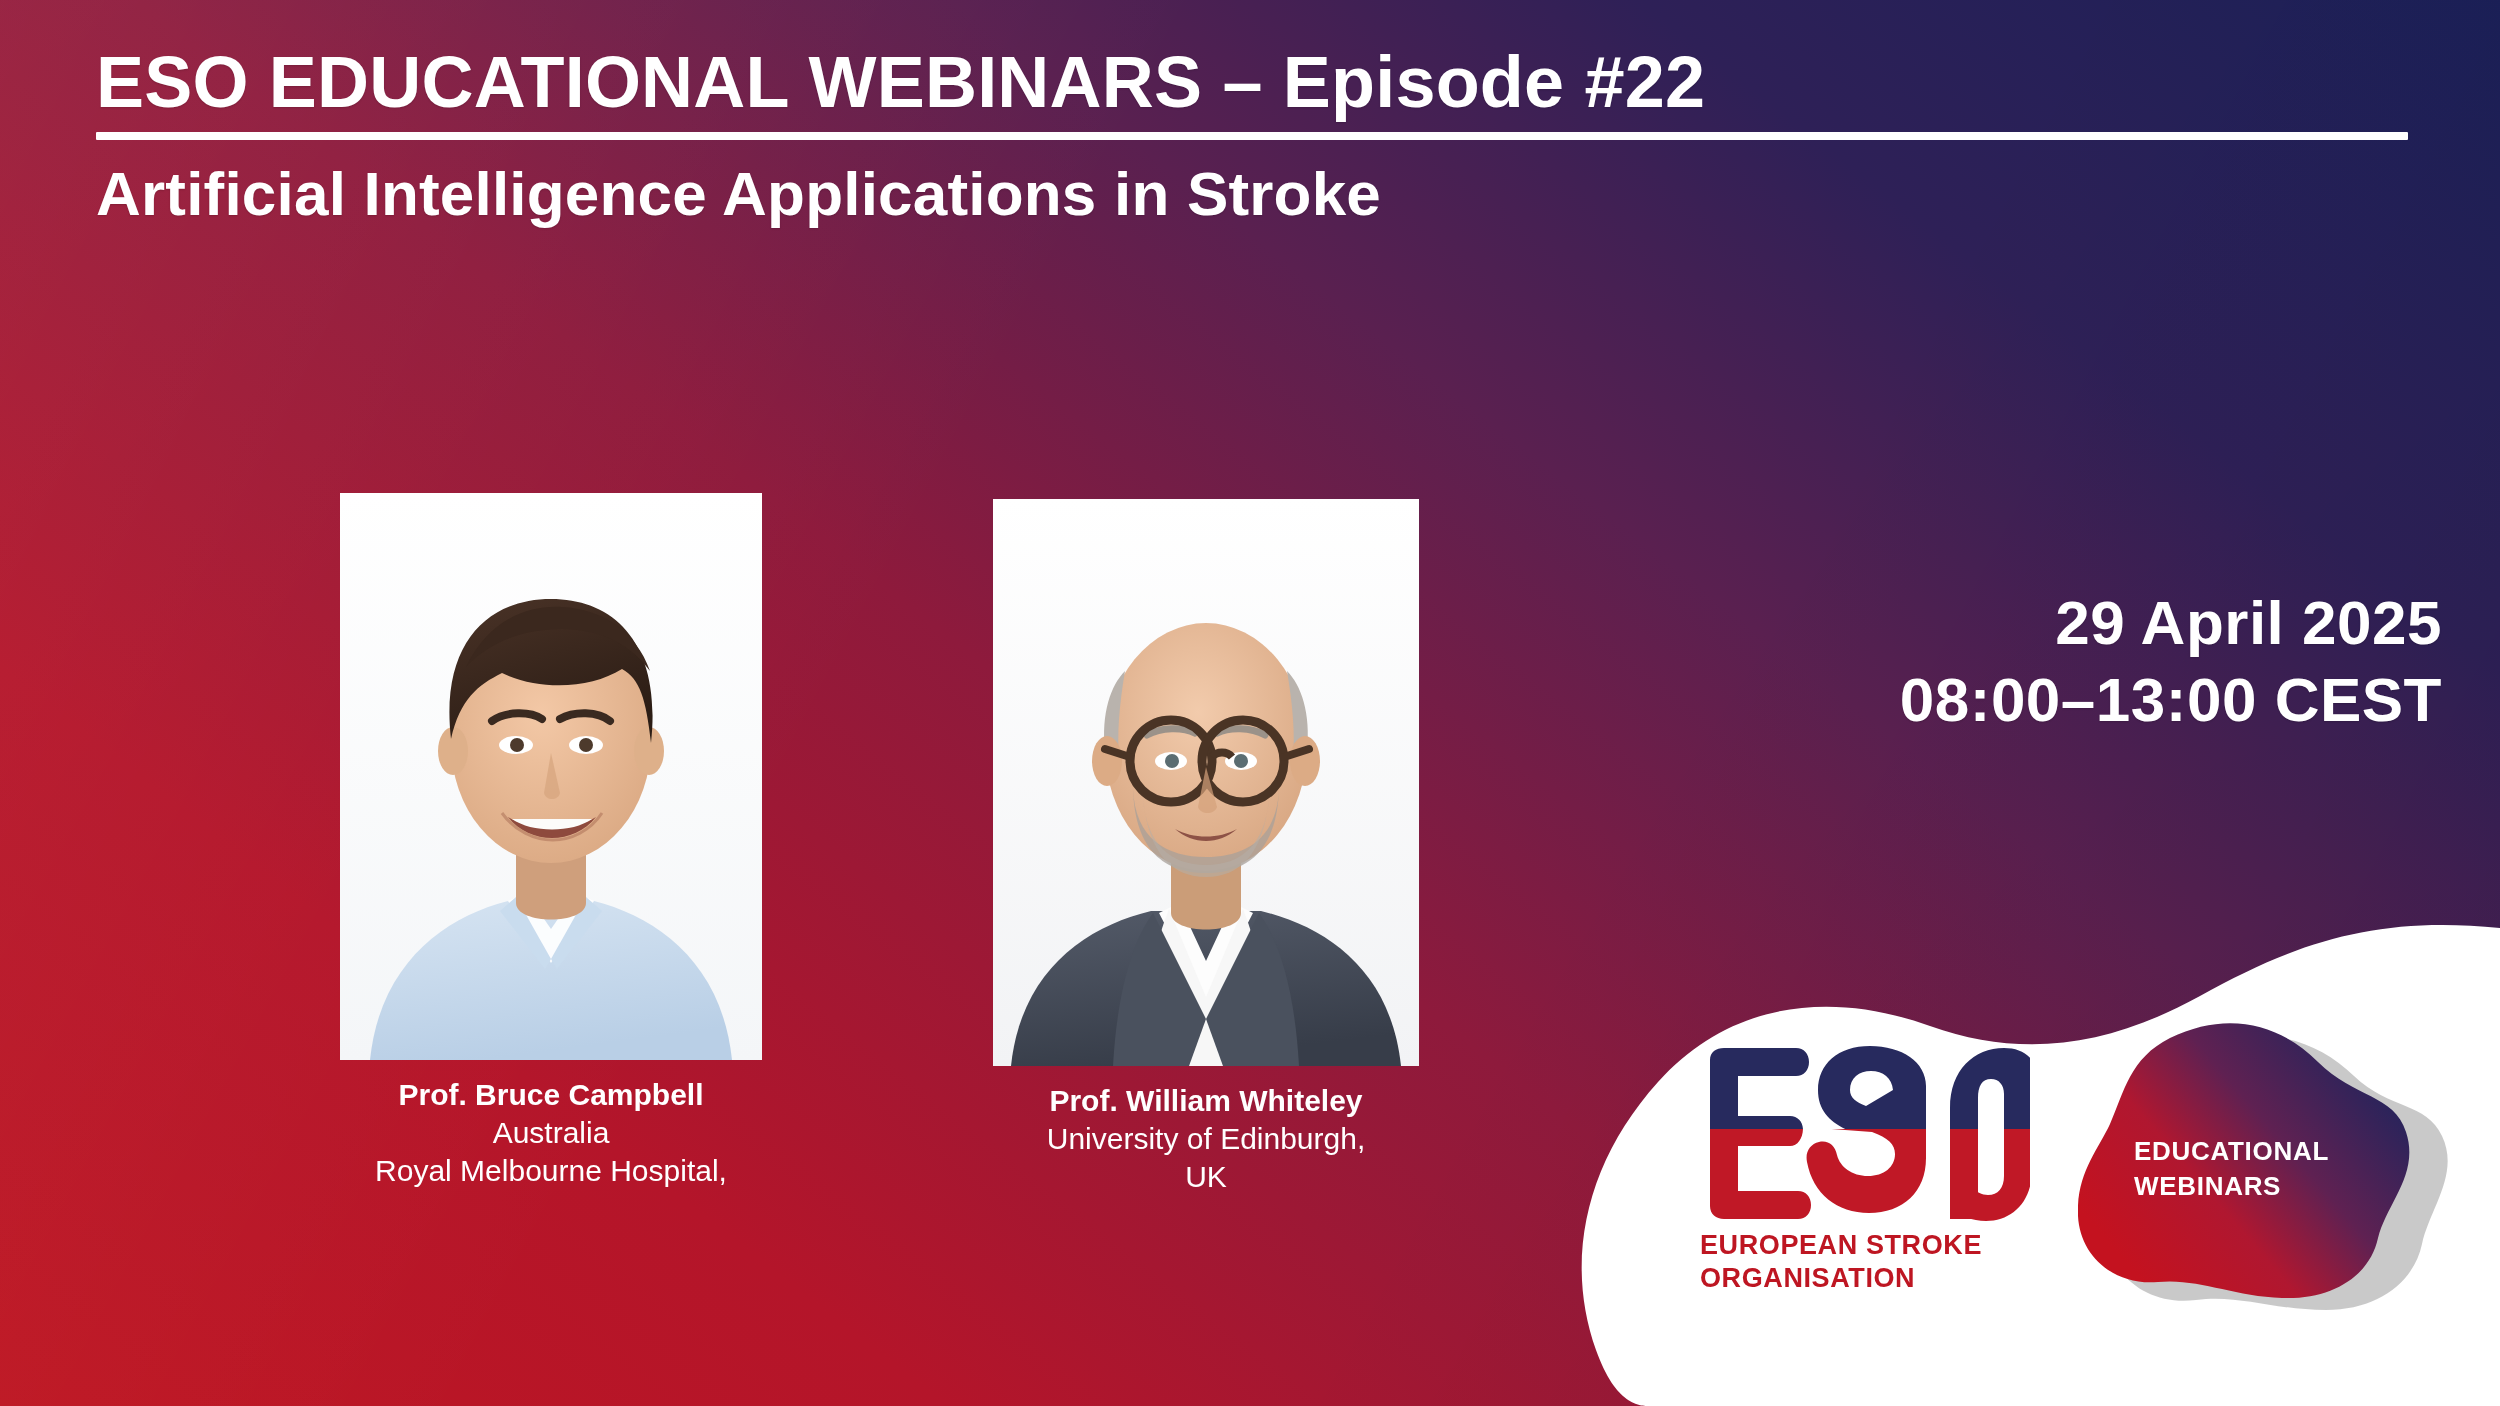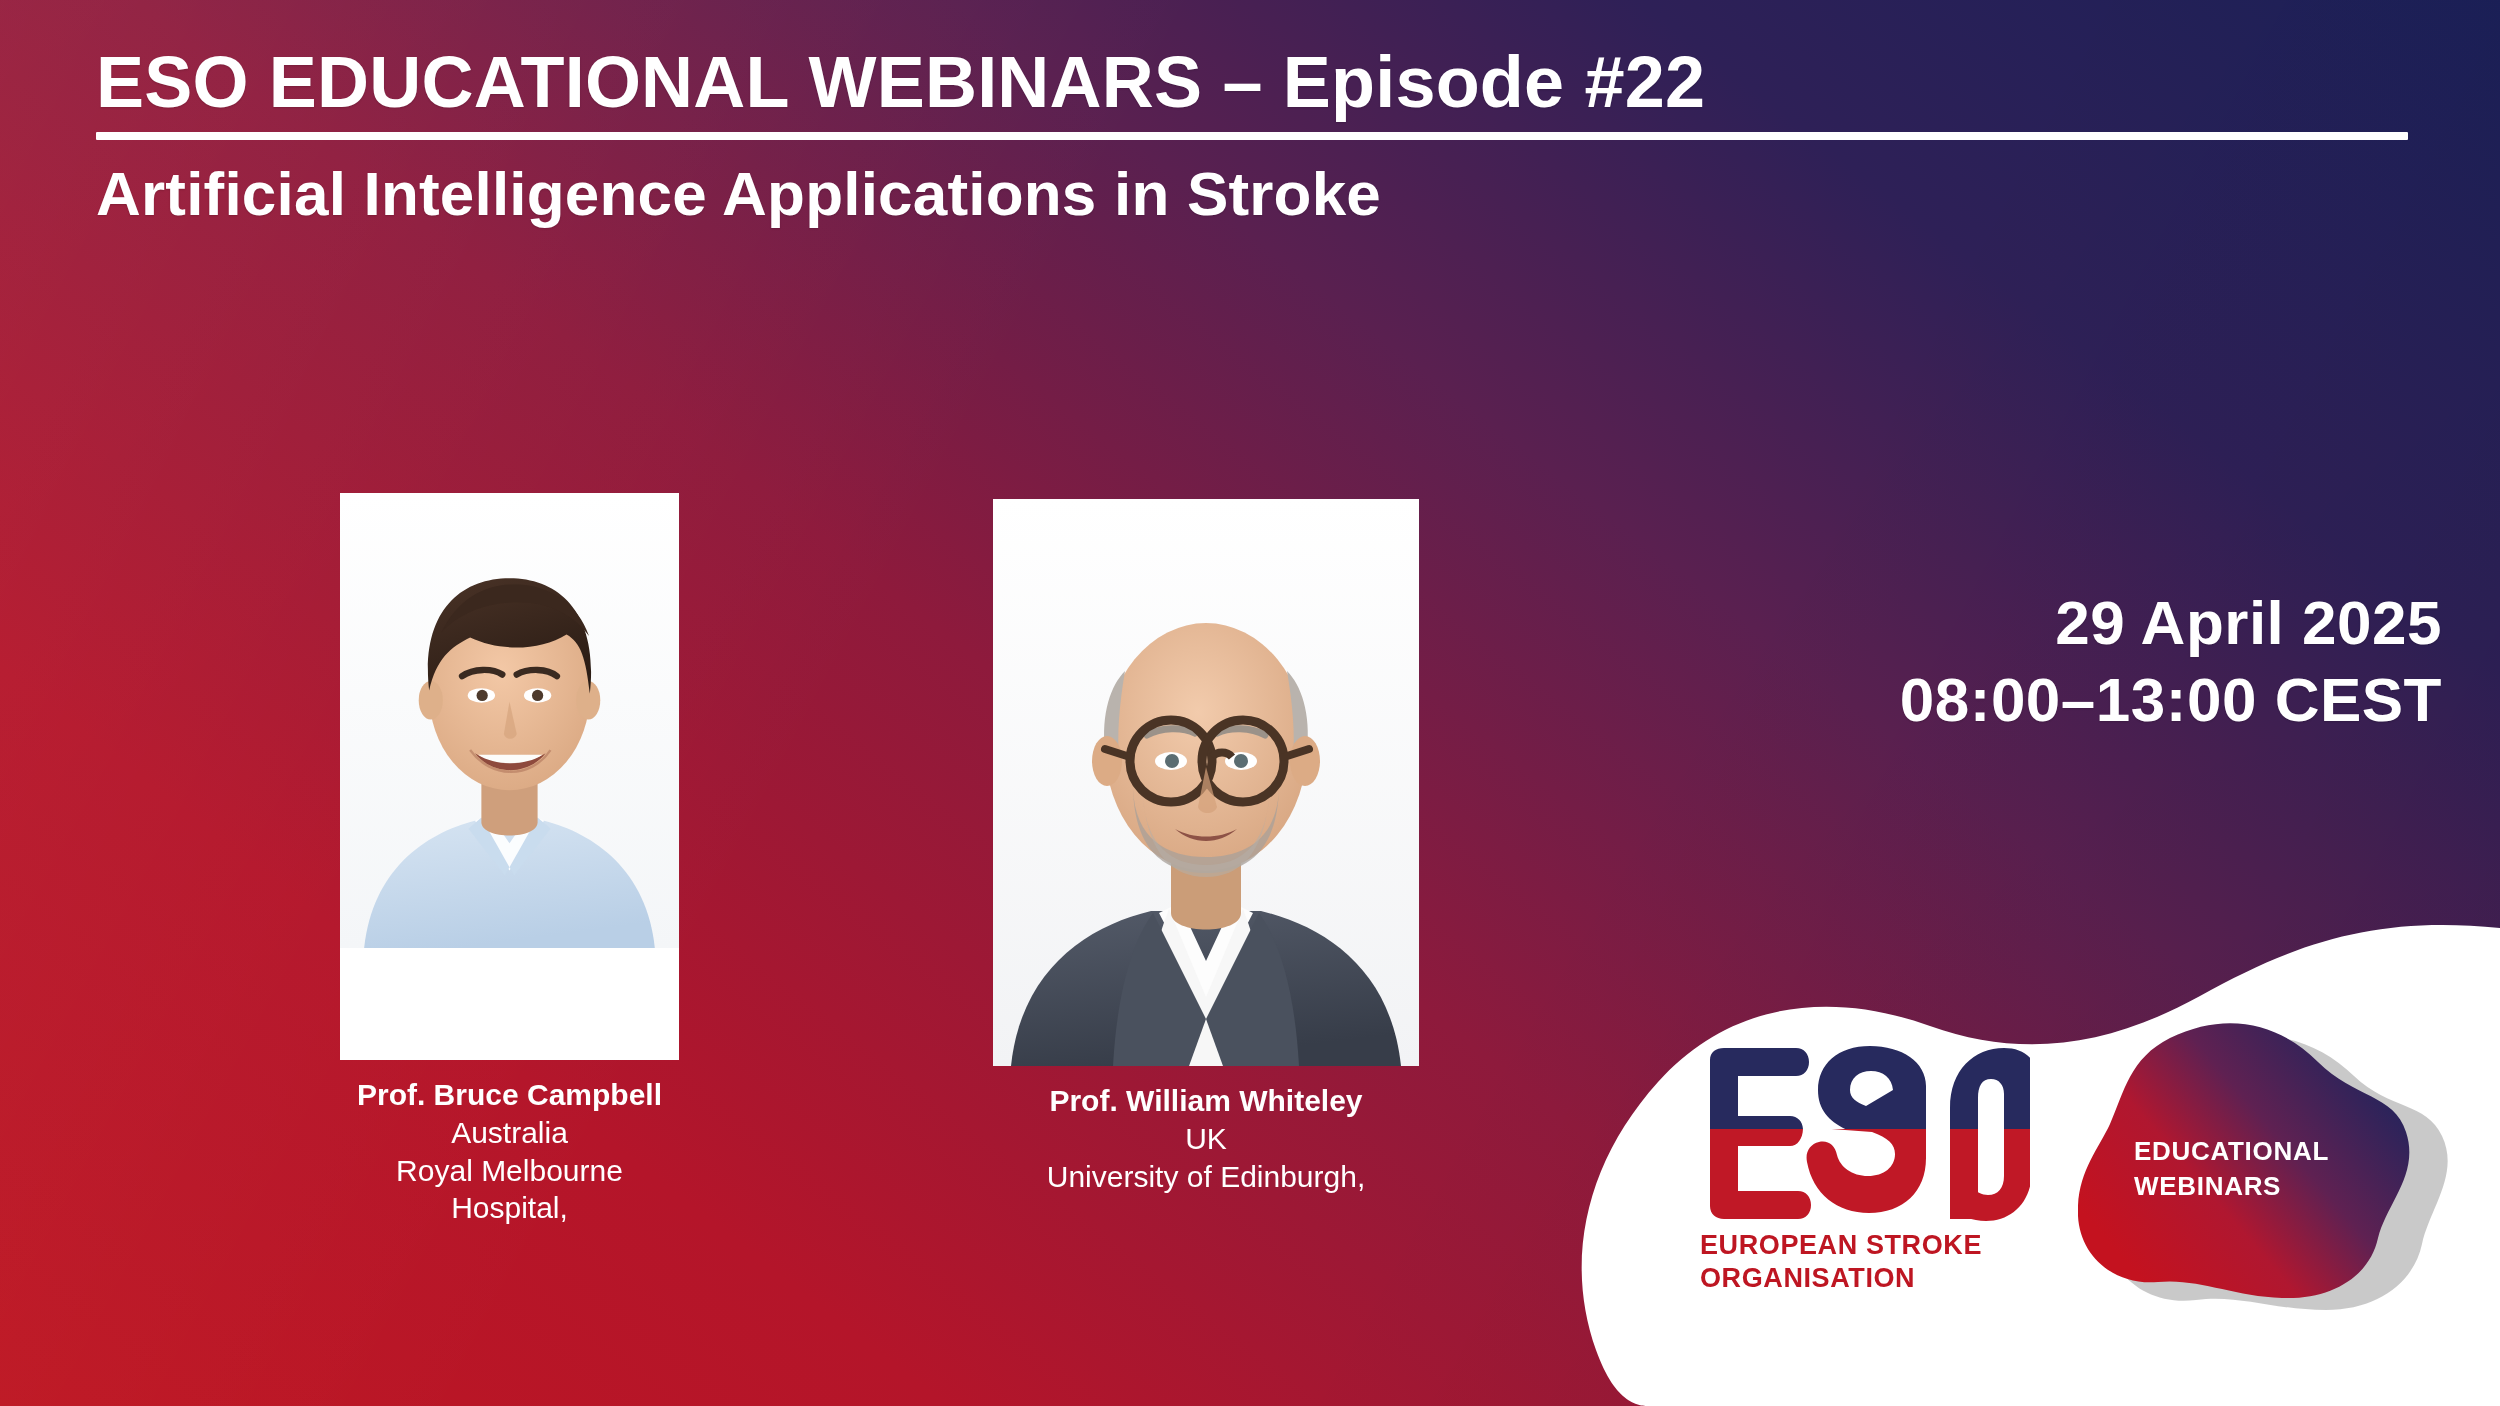--- a/index.html
+++ b/index.html
@@ -56,21 +56,21 @@
     letter-spacing: 0.2px;
     white-space: nowrap;
     text-shadow: 0 1px 2px rgba(0,0,0,0.16);
   }
 
   
   .speaker {
     position: absolute;
     text-align: center;
   }
-  #speaker-0 { left: 340px; top: 493px; width: 339px; }
+  #speaker-0 { left: 340px; top: 493px; width: 422px; }
   #speaker-1 { left: 993px; top: 493px; width: 426px; margin-top: 6px; }
 
   .photo-frame {
     width: 100%;
     height: 567px;
     background: #ffffff;
     overflow: hidden;
     position: relative;
   }
   .photo-inner { position: absolute; inset: 0; }
@@ -283,22 +283,22 @@
         <path d="M213 268 L205 308 C208 316 221 316 224 308 Z" fill="#d4a17b" opacity="0.7"></path>
 
         <path d="M140 290 C142 352 172 374 213 374 C254 374 284 352 286 290 C284 340 252 358 213 358 C174 358 142 340 140 290 Z" fill="#a8a099" opacity="0.75"></path>
         <path d="M150 300 C156 356 180 378 213 378 C246 378 270 356 276 300 C272 346 248 366 213 366 C178 366 154 346 150 300 Z" fill="#b5aea7" opacity="0.55"></path>
 
         <path d="M182 330 C200 346 226 346 244 330 C226 340 200 340 182 330 Z" fill="#8d5246"></path>
       </svg>
     </div>
     <div class="speaker-caption">
       <div class="speaker-name">Prof. William Whiteley</div>
+      <div class="speaker-affil">University of Edinburgh,</div>
       <div class="speaker-affil">UK</div>
-      <div class="speaker-affil">University of Edinburgh,</div>
     </div>
   </div>
 
   <div id="datetime">
     <div>29 April 2025</div>
     <div>08:00–13:00 CEST</div>
   </div>
 
   <svg id="white-blob" viewBox="0 0 1000 586">
     <path d="M1000 108

